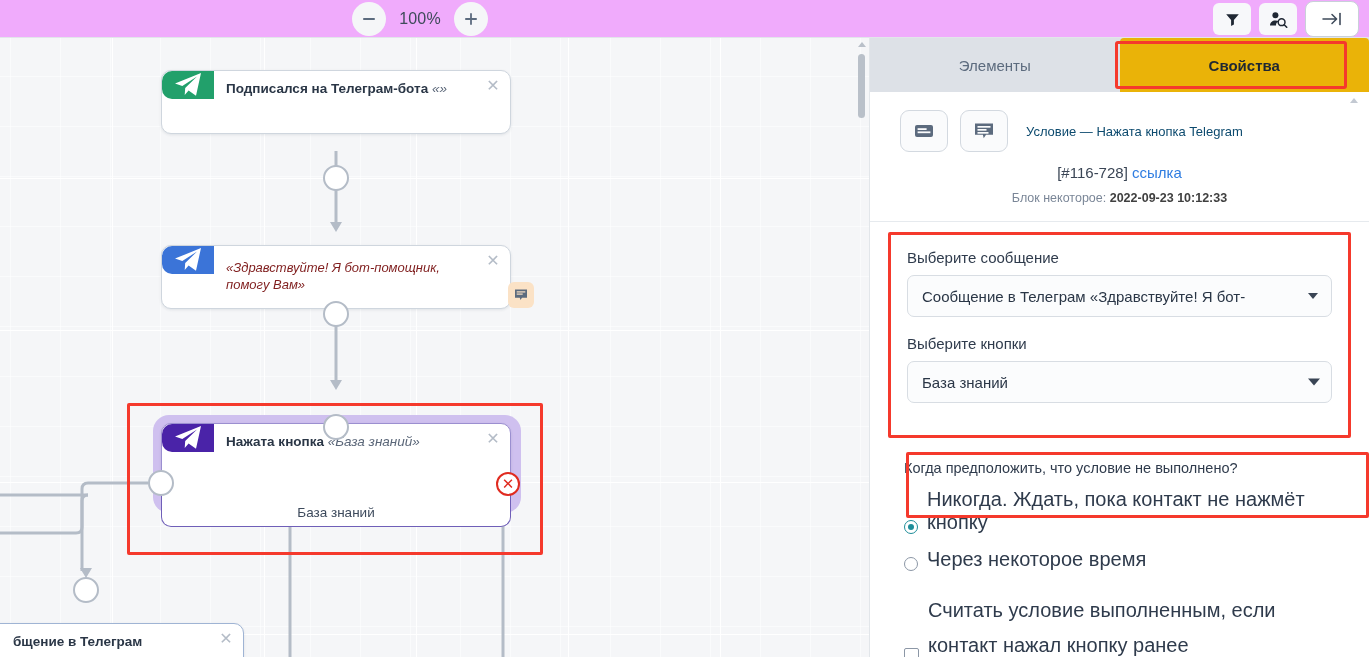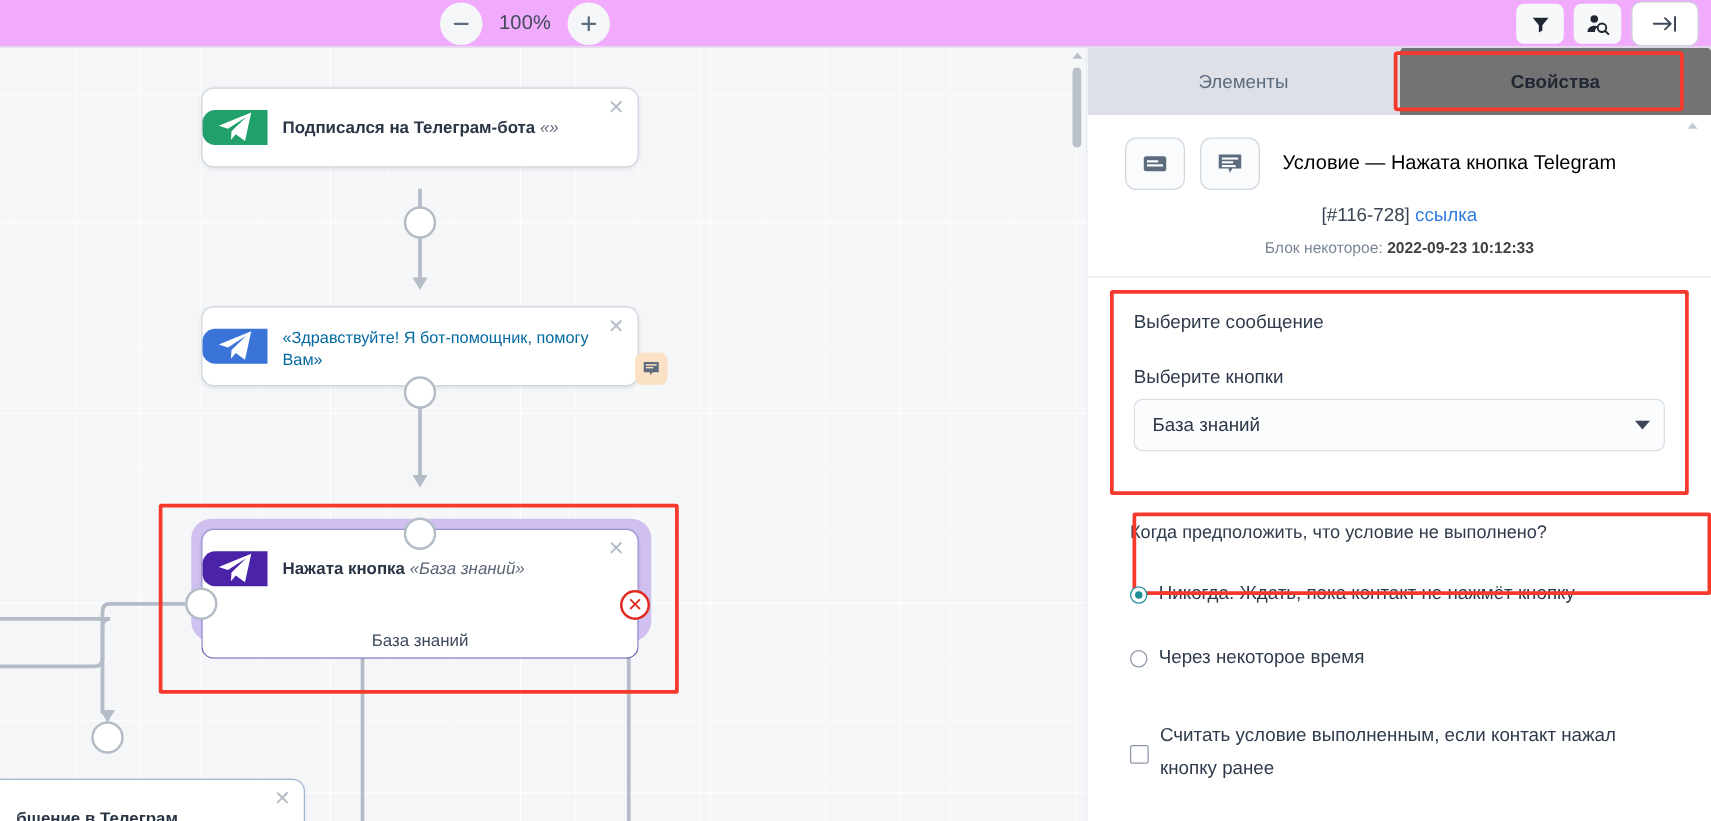--- a/index.html
+++ b/index.html
@@ -83,32 +83,32 @@
   
   .edges { position: absolute; left: 0; top: 0; width: 870px; height: 619px; pointer-events: none; }
 
   
   .node {
     position: absolute;
     background: #ffffff;
     border-radius: 10px;
     box-shadow: 0 1px 3px rgba(30,45,70,.10);
   }
-  .node-body { display: flex; align-items: center; min-height: 62px; }
+  .node-body { display: flex; align-items: flex-start; min-height: 62px; }
   .node-icon {
     width: 52px; border-radius: 10px 0 0 10px;
     display: flex; align-items: center; justify-content: center;
     flex: 0 0 52px;
   }
   .node-icon svg { display: block; }
   .node-text { flex: 1; padding: 10px 28px 10px 12px; display: flex; flex-direction: column; justify-content: center; }
   .node-title { font-size: 13.5px; font-weight: bold; color: #2a3646; line-height: 1.25; }
   .node-title .quoted { font-weight: normal; font-style: italic; color: #5a6678; }
   .node-sub {
-    font-size: 13px; color: #0369a1; line-height: 1.33; margin-top: 3px;
+    font-size: 13px; font-style: italic; color: #7f1d1d; line-height: 1.33; margin-top: 3px;
   }
   .node-close {
     position: absolute; right: 9px; top: 8px;
     width: 16px; height: 16px; color: #b4bcc7; cursor: pointer;
     font-size: 16px; line-height: 14px; text-align: center;
     font-family: "DejaVu Sans", sans-serif;
   }
   .port {
     position: absolute; width: 26px; height: 26px; border-radius: 50%;
     background: #ffffff; border: 2px solid #b4bcc7; z-index: 6; cursor: pointer;
@@ -169,21 +169,21 @@
   .panel {
     position: absolute; left: 870px; top: 38px; width: 499px; height: 619px;
     background: #ffffff; overflow: hidden;
   }
   .tabs { display: flex; height: 54px; background: #dde1e7; }
   .tab {
     flex: 1; display: flex; align-items: center; justify-content: center;
     font-size: 15px; color: #5c6b7e; cursor: pointer;
   }
   .tab.active {
-    background: #737373; color: #1f2733; font-weight: bold;
+    background: #eab308; color: #1f2733; font-weight: bold;
     border-radius: 4px 4px 0 0;
   }
   .tab-highlight {
     position: absolute; left: 245px; top: 3px; width: 232px; height: 48px;
     border: 3px solid #f5392c; border-radius: 3px; pointer-events: none; z-index: 9;
   }
 
   .panel-scroll { position: relative; height: 565px; }
   .panel-scrollbar {
     position: absolute; right: 10px; top: 4px; width: 10px; height: 555px; z-index: 20;
@@ -200,21 +200,21 @@
   }
   .block-header-top {
     display: flex; align-items: center; justify-content: flex-start; gap: 12px;
   }
   .icon-sq {
     width: 48px; height: 42px; border-radius: 9px;
     border: 1px solid #d3d9e0; background: #fafbfc;
     display: flex; align-items: center; justify-content: center;
     color: #5c6b7e; cursor: pointer; flex: 0 0 48px;
   }
-  .block-title { font-size: 16px; color: #000000; margin-left: 6px; }
+  .block-title { font-size: 13px; color: #0c4a6e; margin-left: 6px; }
   .block-id { margin-top: 12px; font-size: 15px; color: #3a4555; }
   .block-id a { color: #2f7de1; text-decoration: none; cursor: pointer; }
   .block-added { margin-top: 10px; font-size: 12.5px; color: #7a8697; }
   .block-added b { color: #404040; }
 
   .section {
     position: relative;
     margin: 10px 18px 0 18px;
     padding: 14px 16px 32px 16px;
   }
@@ -232,22 +232,22 @@
     width: 0; height: 0;
     border-left: 5px solid transparent; border-right: 5px solid transparent;
     border-top: 6px solid #3a4555;
   }
   .select.wide-caret .caret { right: 11px; border-left-width: 6px; border-right-width: 6px; border-top-width: 7px; }
   .field-gap { height: 18px; }
 
   .section2 { margin-top: 14px; padding: 8px 16px 4px 16px; }
   .q-label { font-size: 14.5px; color: #2f3b4c; }
   .radio-row, .check-row {
-    display: flex; align-items: center; gap: 9px;
-    font-size: 15px; color: #2f3b4c; cursor: pointer; margin-top: 20px;
+    display: flex; align-items: flex-end; gap: 9px;
+    font-size: 20px; color: #2f3b4c; cursor: pointer;
   }
   .radio {
     flex: 0 0 14px; width: 14px; height: 14px; border-radius: 50%;
     border: 1px solid #8c97a6; background: #fff; margin-top: 3px;
     position: relative;
   }
   .radio.checked { border-color: #1e8d99; }
   .radio.checked::after {
     content: ""; position: absolute; left: 3px; top: 3px;
     width: 6px; height: 6px; border-radius: 50%; background: #1e8d99;
@@ -449,20 +449,24 @@
           <a>ссылка</a>
         </div>
         <div class="block-added">
           <span>Блок некоторое:</span>
           <b>2022-09-23 10:12:33</b>
         </div>
       </div>
 
       <div class="section boxed">
         <div class="field-label">Выберите сообщение</div>
+        <div class="select">
+          <span>Сообщение в Телеграм «Здравствуйте! Я бот-</span>
+          <span class="caret"></span>
+        </div>
         <div class="field-gap"></div>
         <div class="field-label">Выберите кнопки</div>
         <div class="select wide-caret">
           <span>База знаний</span>
           <span class="caret"></span>
         </div>
       </div>
 
       <div class="section section2">
         <div class="never-box"></div>

